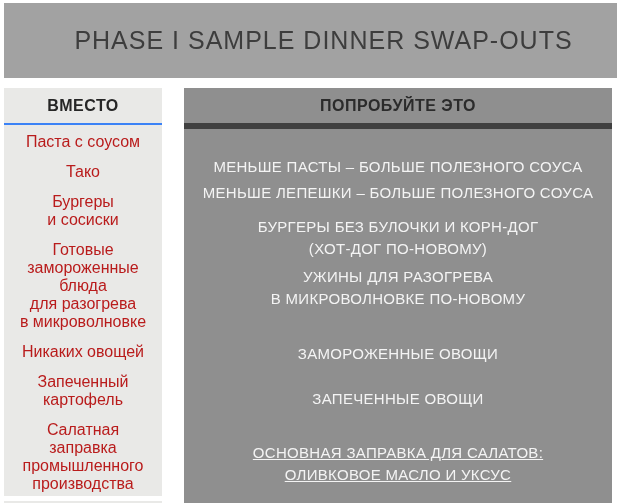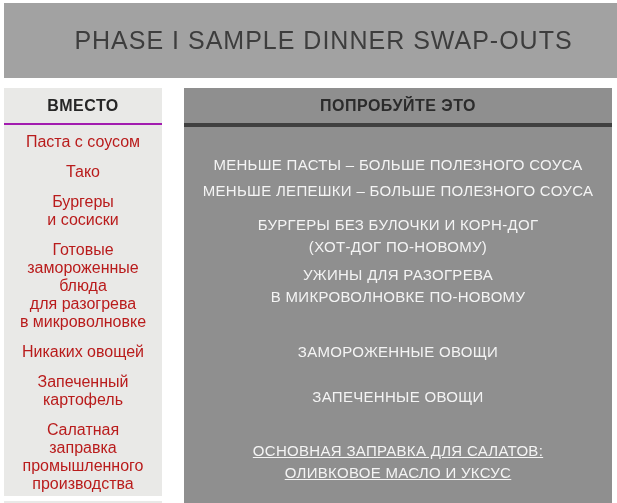--- a/index.html
+++ b/index.html
@@ -38,21 +38,21 @@
   .left-col {
     position: absolute;
     left: 4px;
     top: 88px;
     width: 158px;
     height: 408px;
     background: #e9e9e7;
   }
   .left-col .col-header {
     height: 35px;
-    border-bottom: 2px solid #a21caf;
+    border-bottom: 2px solid #3b82f6;
     display: flex;
     align-items: center;
     justify-content: center;
     font-weight: bold;
     font-size: 16px;
     letter-spacing: 0.5px;
     color: #262626;
   }
   .left-col .col-items {
     padding-top: 8px;
@@ -78,21 +78,21 @@
   .right-col {
     position: absolute;
     left: 184px;
     top: 88px;
     width: 428px;
     height: 415px;
     background: #8f8f8f;
   }
   .right-col .col-header {
     height: 35px;
-    border-bottom: 4px solid #404040;
+    border-bottom: 6px solid #404040;
     display: flex;
     align-items: center;
     justify-content: center;
     font-weight: bold;
     font-size: 16px;
     letter-spacing: 0.5px;
     color: #2b2b2b;
   }
   .right-item {
     font-size: 15px;

